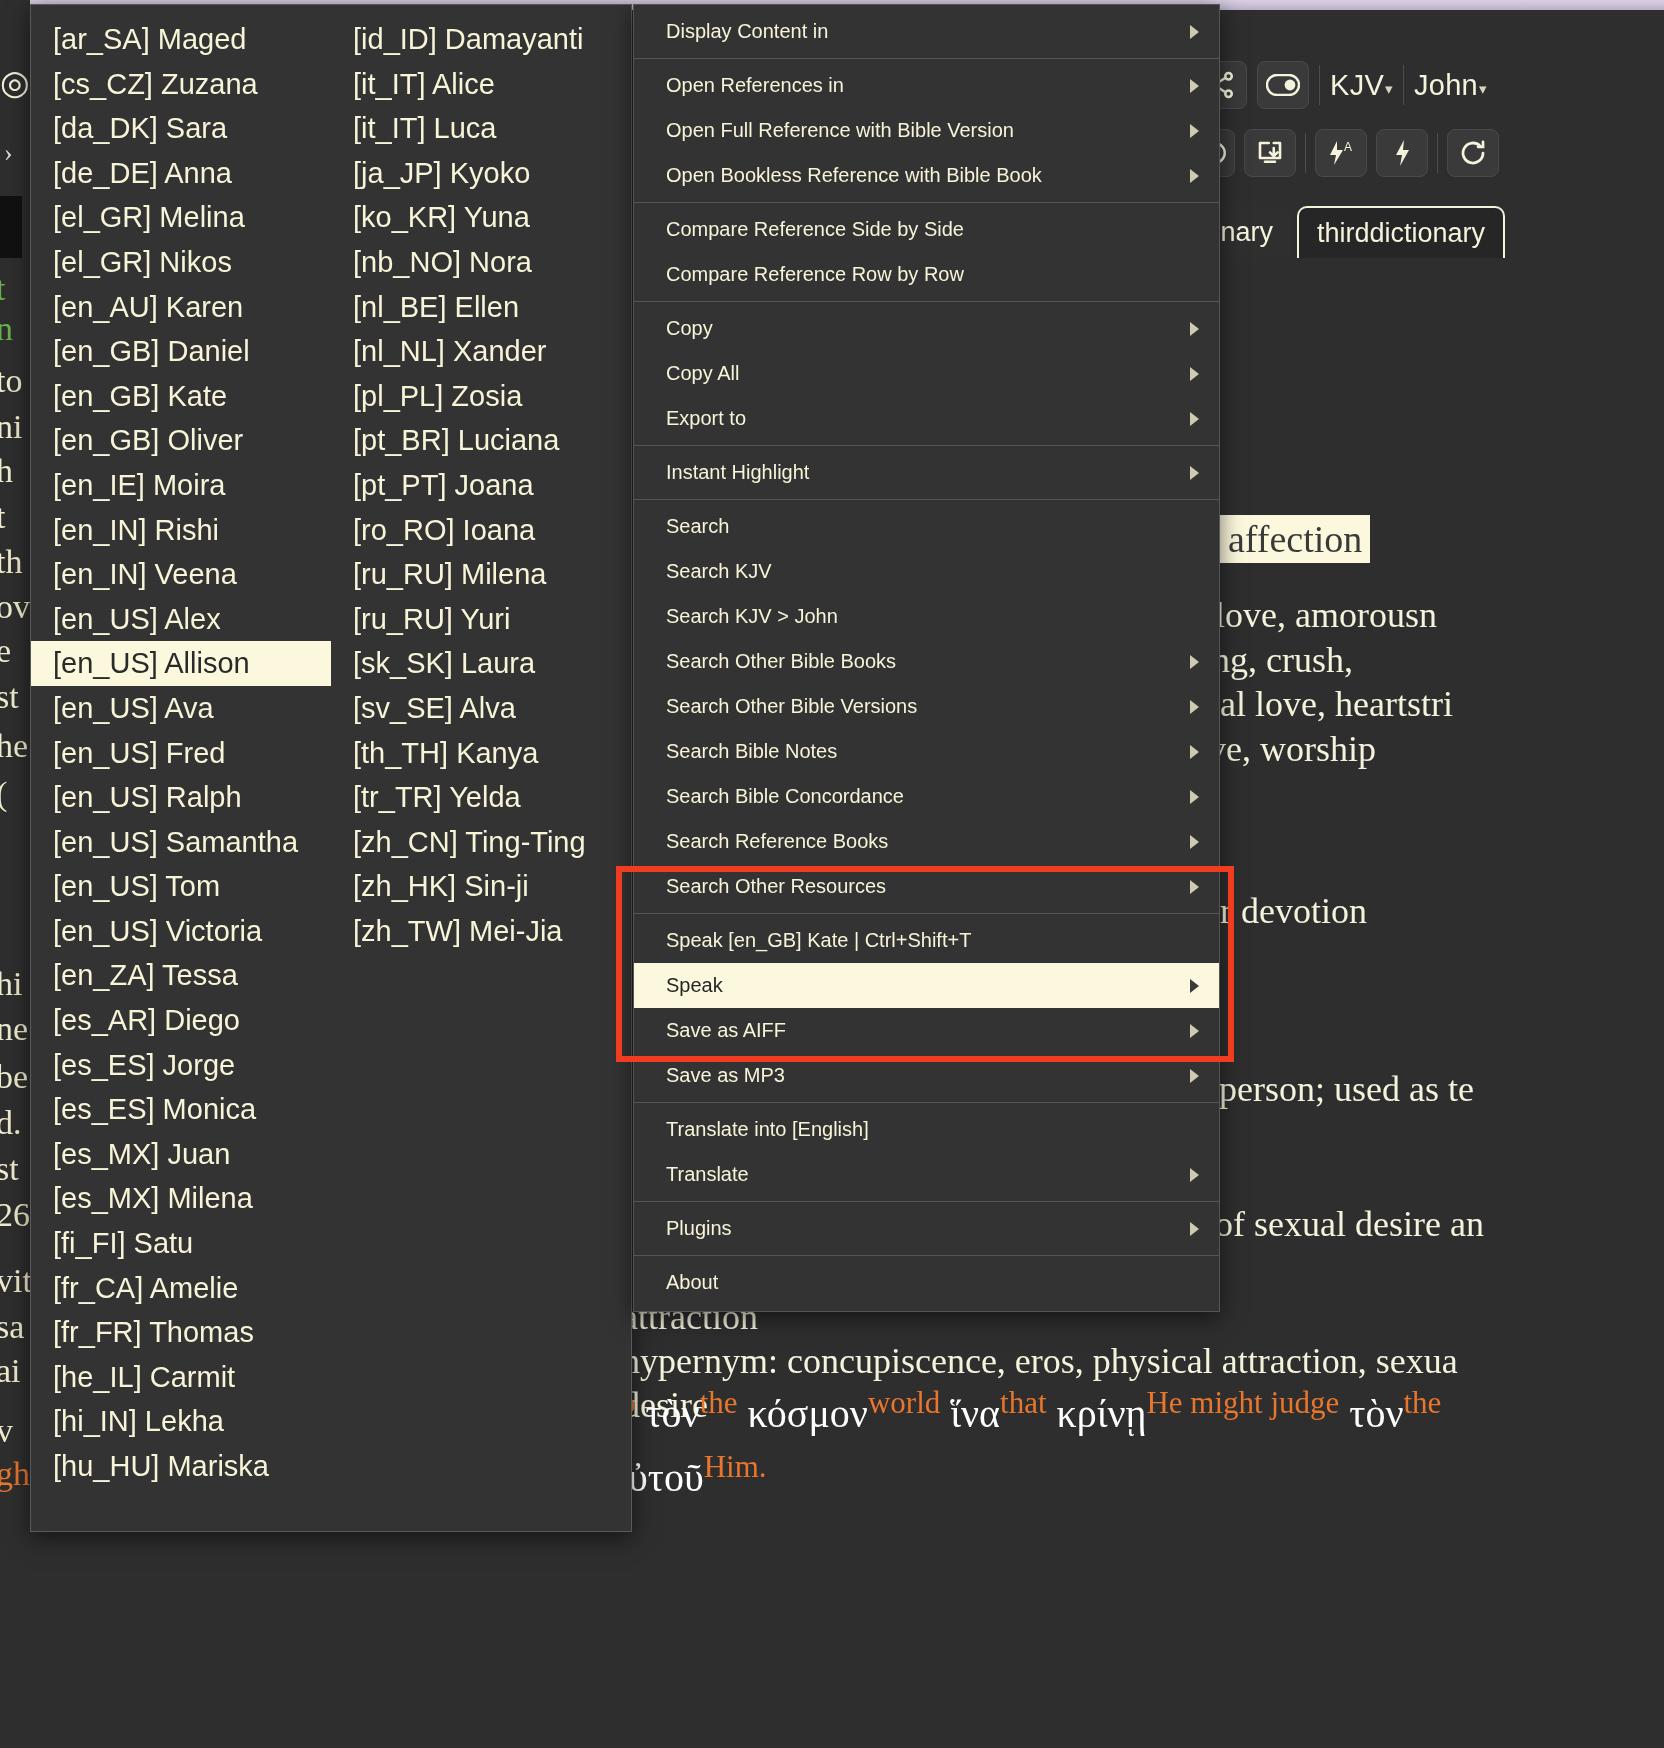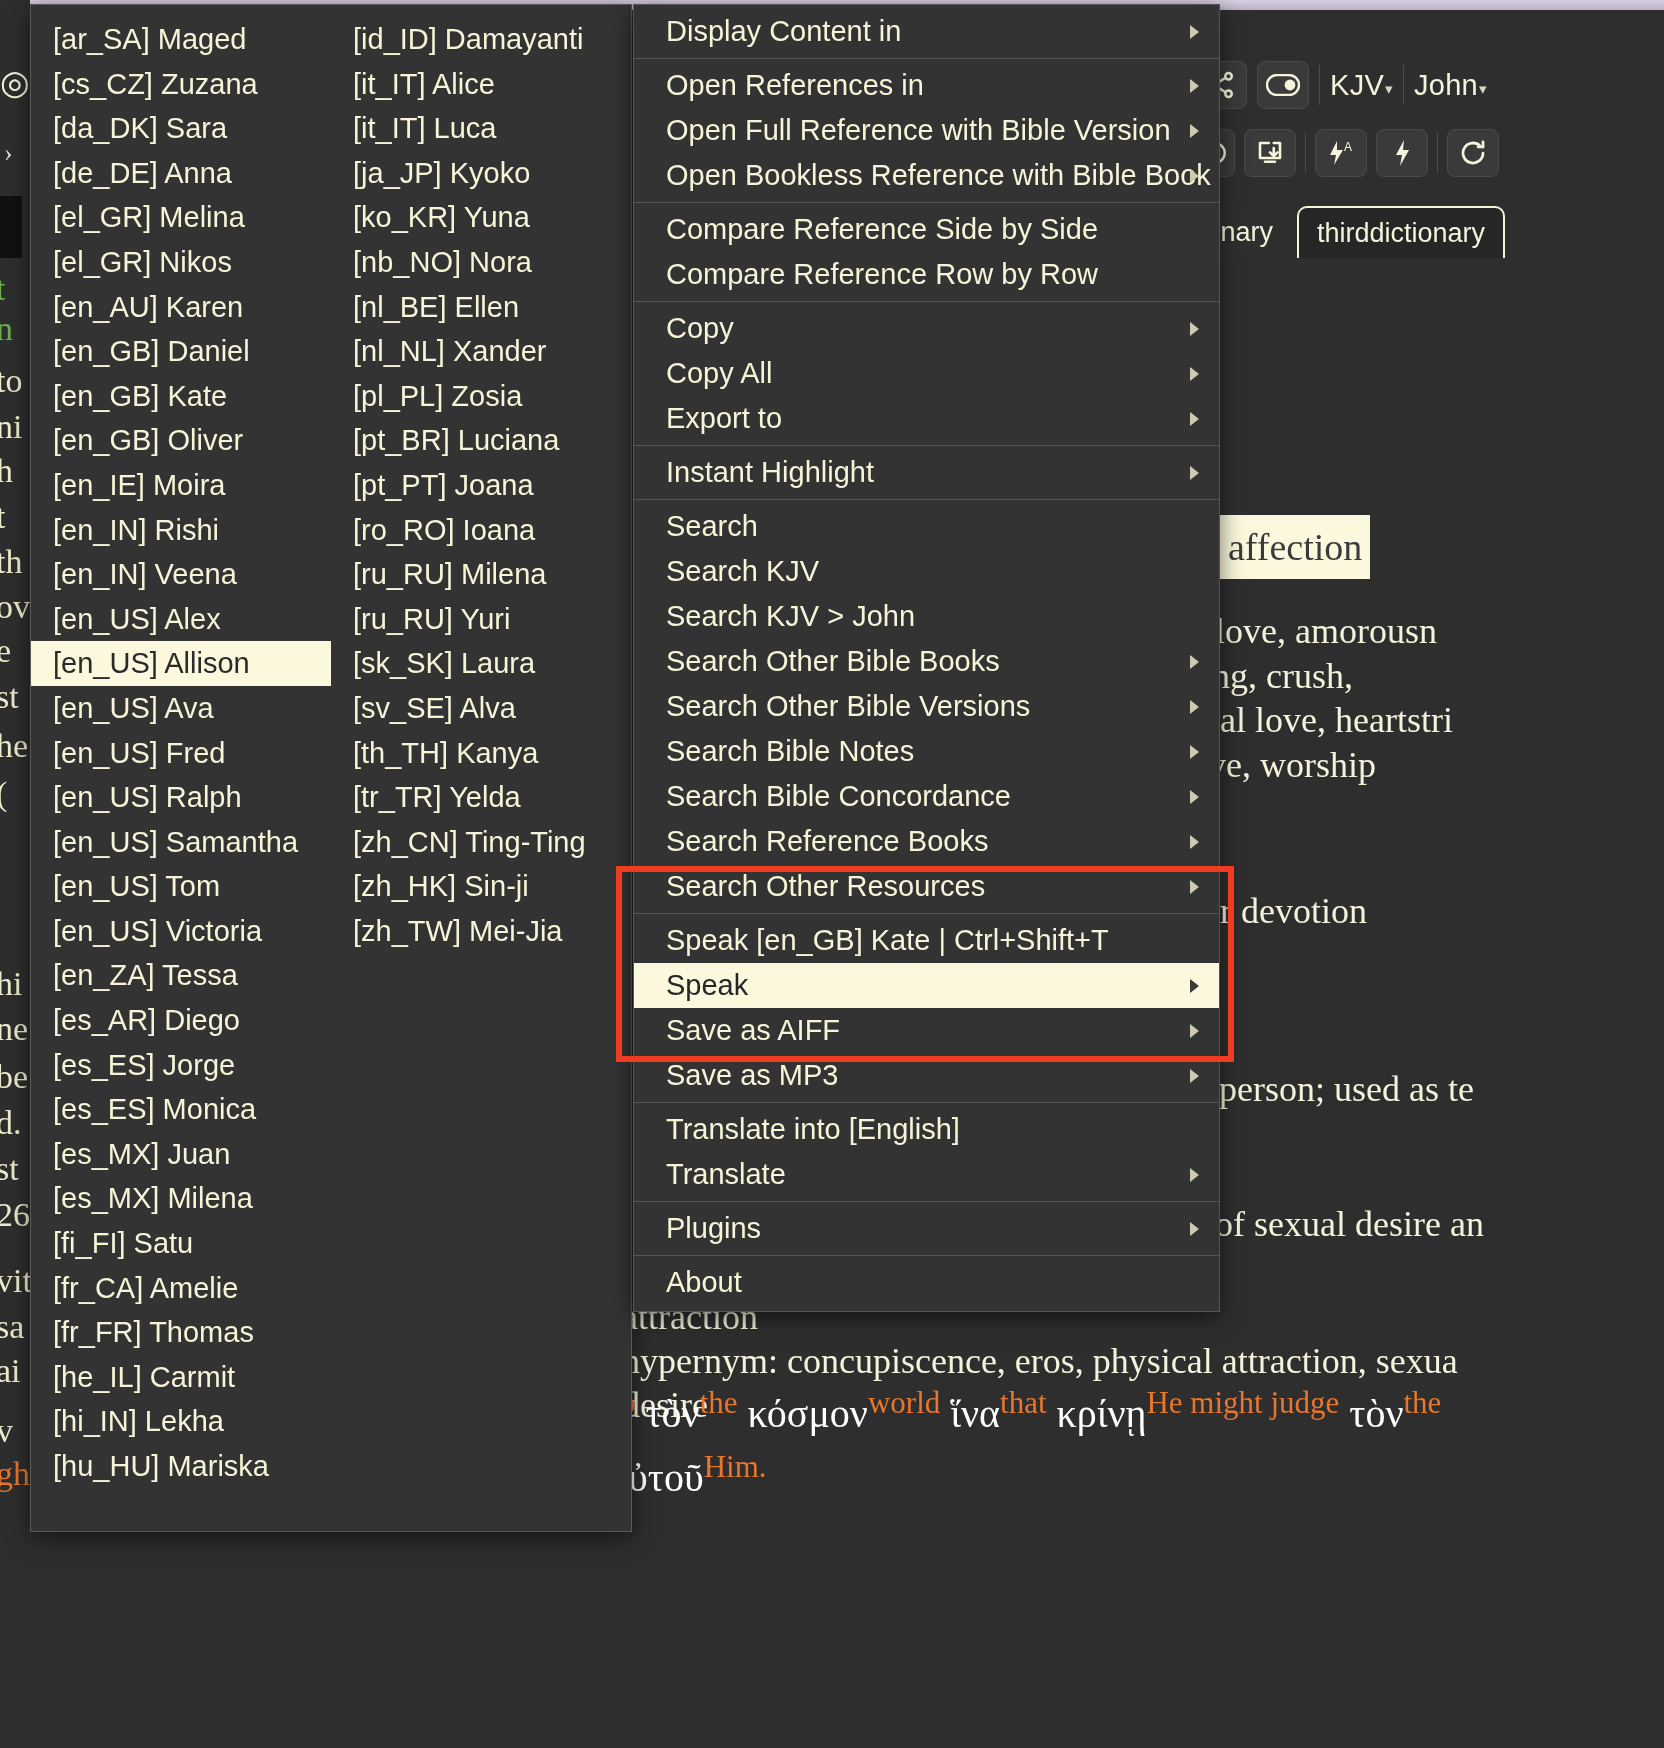--- a/index.html
+++ b/index.html
@@ -52,21 +52,21 @@
   }
   .tab.active { border: 2px solid #f5f3dc; border-bottom: none; background: #262626; }
 
   
   .dict {
     position: absolute; left: 1190px; top: 515px; width: 480px;
     color: #f5f3dc; font-family: "Liberation Serif", serif;
   }
   .dict-head {
     display: inline-block; background: #fbf8dd; color: #3a3a3a;
-    font-size: 38px; padding: 10px 8px; margin-left: 30px;
+    font-size: 38px; padding: 2px 8px; margin-left: 30px;
   }
   .dict-lines { margin-top: 30px; font-size: 36px; line-height: 1.24; white-space: nowrap; }
   .dict-line2 { position: absolute; left: 1220px; top: 890px; font-size: 36px;
     font-family: "Liberation Serif", serif; color:#f5f3dc; white-space: nowrap; }
   .dict-line3 { position: absolute; left: 1200px; top: 1068px; font-size: 36px;
     font-family: "Liberation Serif", serif; color:#f5f3dc; white-space: nowrap; }
   .dict-line4 { position: absolute; left: 1215px; top: 1203px; font-size: 36px;
     font-family: "Liberation Serif", serif; color:#f5f3dc; white-space: nowrap; }
   .dict-line6 { position: absolute; left: 622px; top: 1296px; font-size: 36px;
     font-family: "Liberation Serif", serif; color:#f5f3dc; white-space: nowrap; }
@@ -111,21 +111,21 @@
 
   
   .ctxmenu {
     position: absolute; left: 633px; top: 4px; width: 587px;
     background: #333333; border: 1px solid #555;
     box-shadow: 0 6px 22px rgba(0,0,0,.55);
     padding: 4px 0 6px 0;
   }
   .mi {
     position: relative; height: 45px; line-height: 45px;
-    color: #f7f4d8; font-size: 29px; padding-left: 32px; white-space: nowrap;
+    color: #f7f4d8; font-size: 20px; padding-left: 32px; white-space: nowrap;
   }
   .mi.hl { background: #fbf8dd; color: #262626; }
   .mi .arrow {
     position: absolute; right: 20px; top: 50%; transform: translateY(-50%);
     width: 0; height: 0; border-left: 9px solid #cfcbb0;
     border-top: 7px solid transparent; border-bottom: 7px solid transparent;
   }
   .mi.hl .arrow { border-left-color: #3a3a3a; }
   .msep { height: 1px; background: #555; margin: 4px 0; }
 

